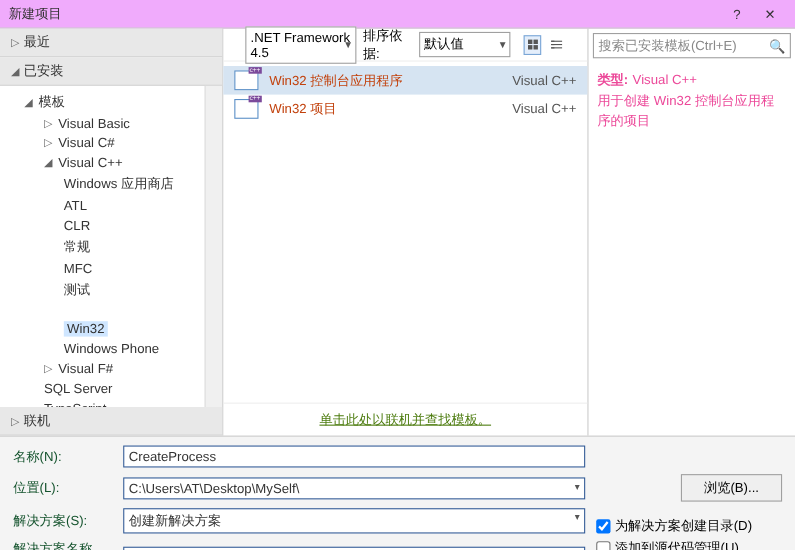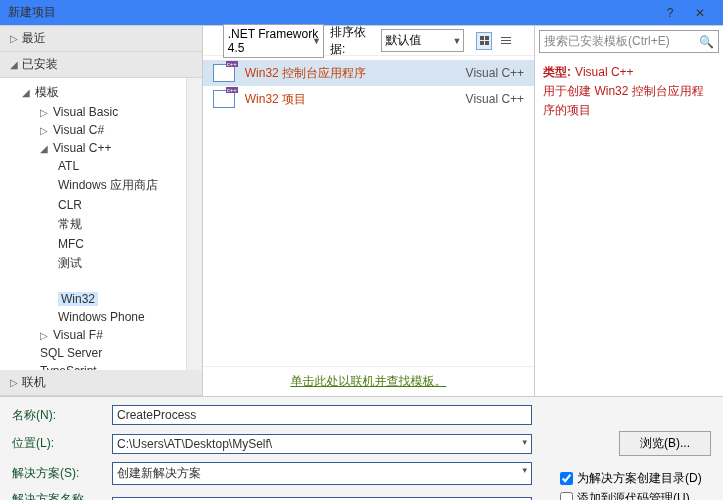--- a/index.html
+++ b/index.html
@@ -1,18 +1,18 @@
 <!DOCTYPE html>
 <html><head>
 <meta charset="utf-8">
 <style>
 * { box-sizing: border-box; margin: 0; padding: 0; font-family: "Microsoft YaHei", "Segoe UI", sans-serif; font-size: 12px; }
 body { background: #fff; width: 723px; height: 500px; overflow: hidden; position: relative; }
 
-.titlebar { height: 26px; background: #3b82f6; display: flex; align-items: center; padding: 0 8px; border-bottom: 1px solid #ccc; }
+.titlebar { height: 26px; background: #f0abfc; display: flex; align-items: center; padding: 0 8px; border-bottom: 1px solid #ccc; }
 .titlebar .title { flex: 1; color: #333; }
 .titlebar .btn { width: 30px; text-align: center; color: #333; cursor: pointer; }
 
 .main { display: flex; height: 370px; }
 
 .leftcol { width: 205px; display: flex; flex-direction: column; border-right: 1px solid #ccc; }
 .section-header { background: #e8e8e8; padding: 4px 10px; color: #333; border-bottom: 1px solid #d4d4d4; display: flex; align-items: center; gap: 4px; }
 .section-header.active { background: #e8e8e8; }
 .tri { font-size: 10px; color: #666; }
 
@@ -45,30 +45,30 @@
 .tico::before { content:"c++"; position:absolute; top:-4px; right:-4px; font-size:6px; background:#7b4a9b; color:#fff; padding:0 1px; }
 .tname { flex: 1; color: #c2410c; }
 .tgrp { color: #555; }
 
 .link-bar { text-align: center; padding: 6px; border-top: 1px solid #eee; }
 .link-bar a { color: #4d7c0f; text-decoration: underline; }
 
 .rightcol { width: 190px; display: flex; flex-direction: column; }
 .searchbox { margin: 4px; border:1px solid #a0a0a0; background:#fff; display:flex; align-items:center; padding:2px 4px; color:#888;}
 .searchbox .mag { margin-left:auto; color:#555;}
-.descblock { padding: 6px 8px; color:#b91c1c; line-height:1.6; }
+.descblock { padding: 6px 8px; color:#ec4899; line-height:1.6; }
 .descblock .lbl { font-weight: bold; margin-right: 4px; }
 
 .bottom { padding: 8px 12px 4px 12px; border-top: 1px solid #ccc; background: #f4f4f4; }
 .formrow { display: flex; align-items: center; margin-bottom: 6px; gap: 10px; }
 .formrow .flabel { width: 90px; color: #14532d; }
 .formrow .finput { flex: 0 0 420px; border: 1px solid #335b96; background: #fff; padding: 2px 4px; color:#333; position:relative; }
 .formrow .finput .arrow { position:absolute; right:4px; top:2px; font-size:9px; color:#555;}
 .btn-browse { border:1px solid #a0a0a0; background:#efefef; padding:3px 20px; margin-left: auto; }
-.chkrow { display:flex; align-items:center; gap:4px; margin-left: 18px; margin-bottom:3px;}
+.chkrow { display:flex; align-items:center; gap:4px; margin-bottom:3px;}
 .chkrow input { margin:0; }
 .rightopts { margin-left: 530px; margin-top: -58px; }
 </style>
 </head>
 <body>
 
 <div class="titlebar">
   <span class="title">新建项目</span>
   <span class="btn">?</span>
   <span class="btn">✕</span>
@@ -96,24 +96,24 @@
         </div>
       <div class="tree-item lvl2">
           <span class="tri">▷</span>
           <span class="lbl">Visual C#</span>
         </div>
       <div class="tree-item lvl2">
           <span class="tri">◢</span>
           <span class="lbl">Visual C++</span>
         </div>
       <div class="tree-item lvl3">
+          <span class="lbl">Windows 应用商店</span>
+        </div>
+      <div class="tree-item lvl3">
           <span class="lbl">ATL</span>
-        </div>
-      <div class="tree-item lvl3">
-          <span class="lbl">Windows 应用商店</span>
         </div>
       <div class="tree-item lvl3">
           <span class="lbl">CLR</span>
         </div>
       <div class="tree-item lvl3">
           <span class="lbl">常规</span>
         </div>
       <div class="tree-item lvl3">
           <span class="lbl">MFC</span>
         </div>

